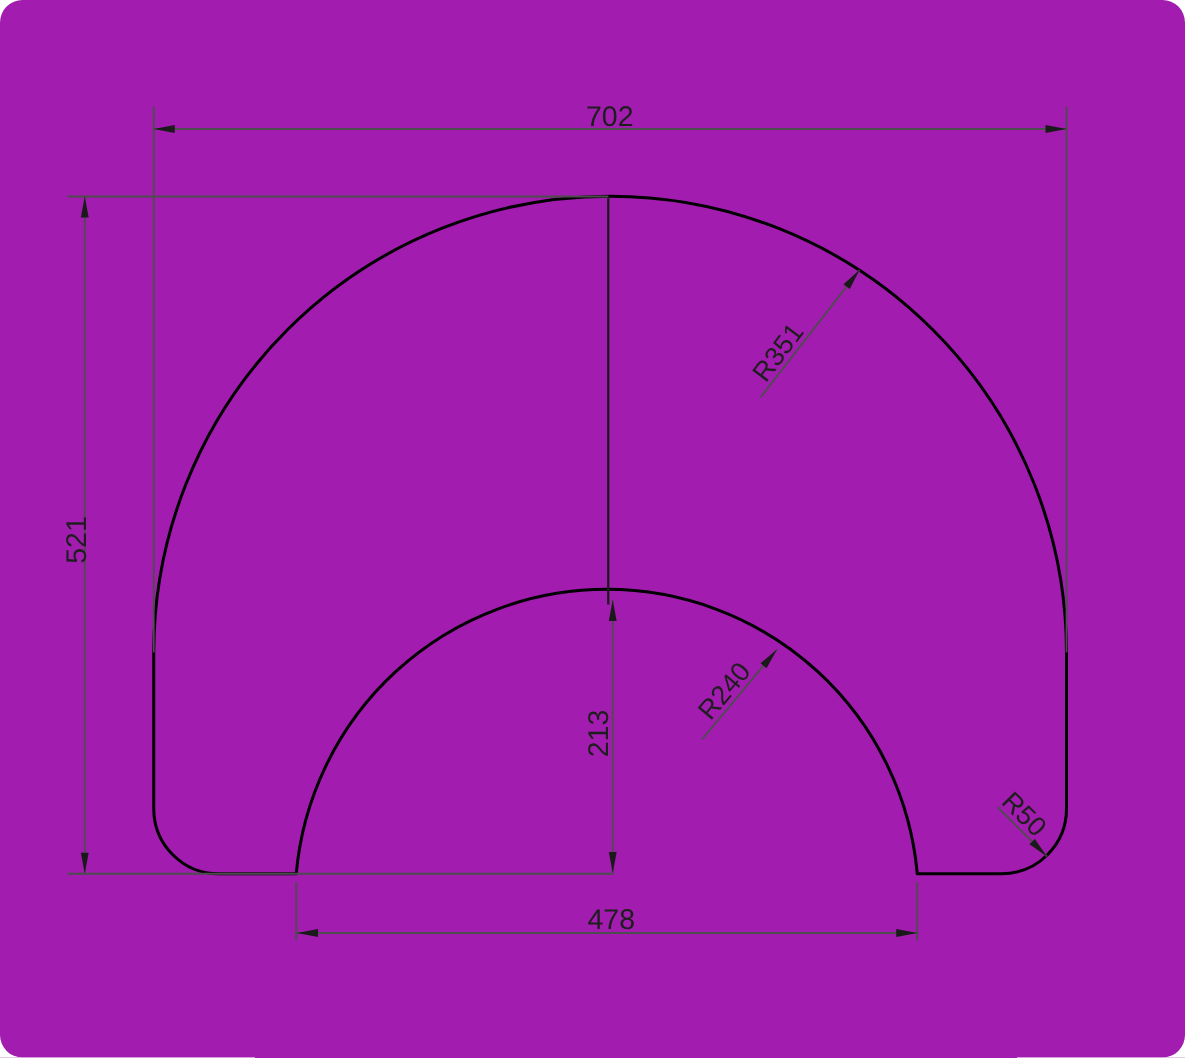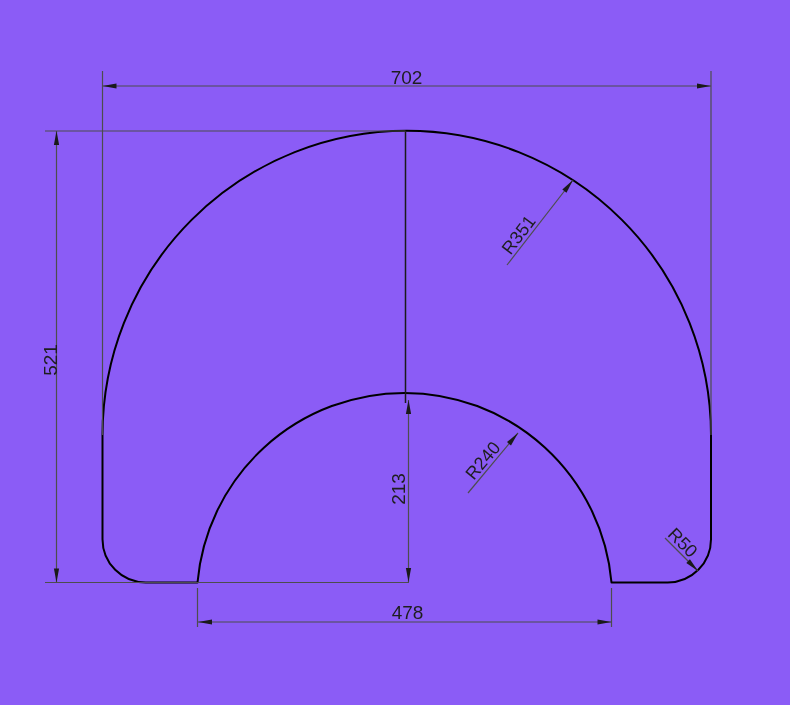--- a/index.html
+++ b/index.html
@@ -4,22 +4,23 @@
 <style>
   html, body {
     margin: 0;
     padding: 0;
     background: #ffffff;
   }
   .canvas {
     position: relative;
     width: 790px;
     height: 705px;
-    background: #8b5cf6;
+    background: #a21caf;
     overflow: hidden;
+    border-radius: 15px;
   }
   svg {
     display: block;
   }
   svg text {
     font-family: "Liberation Sans", "DejaVu Sans", sans-serif;
     font-size: 19px;
     font-weight: normal;
   }
   svg text.radius-label {

